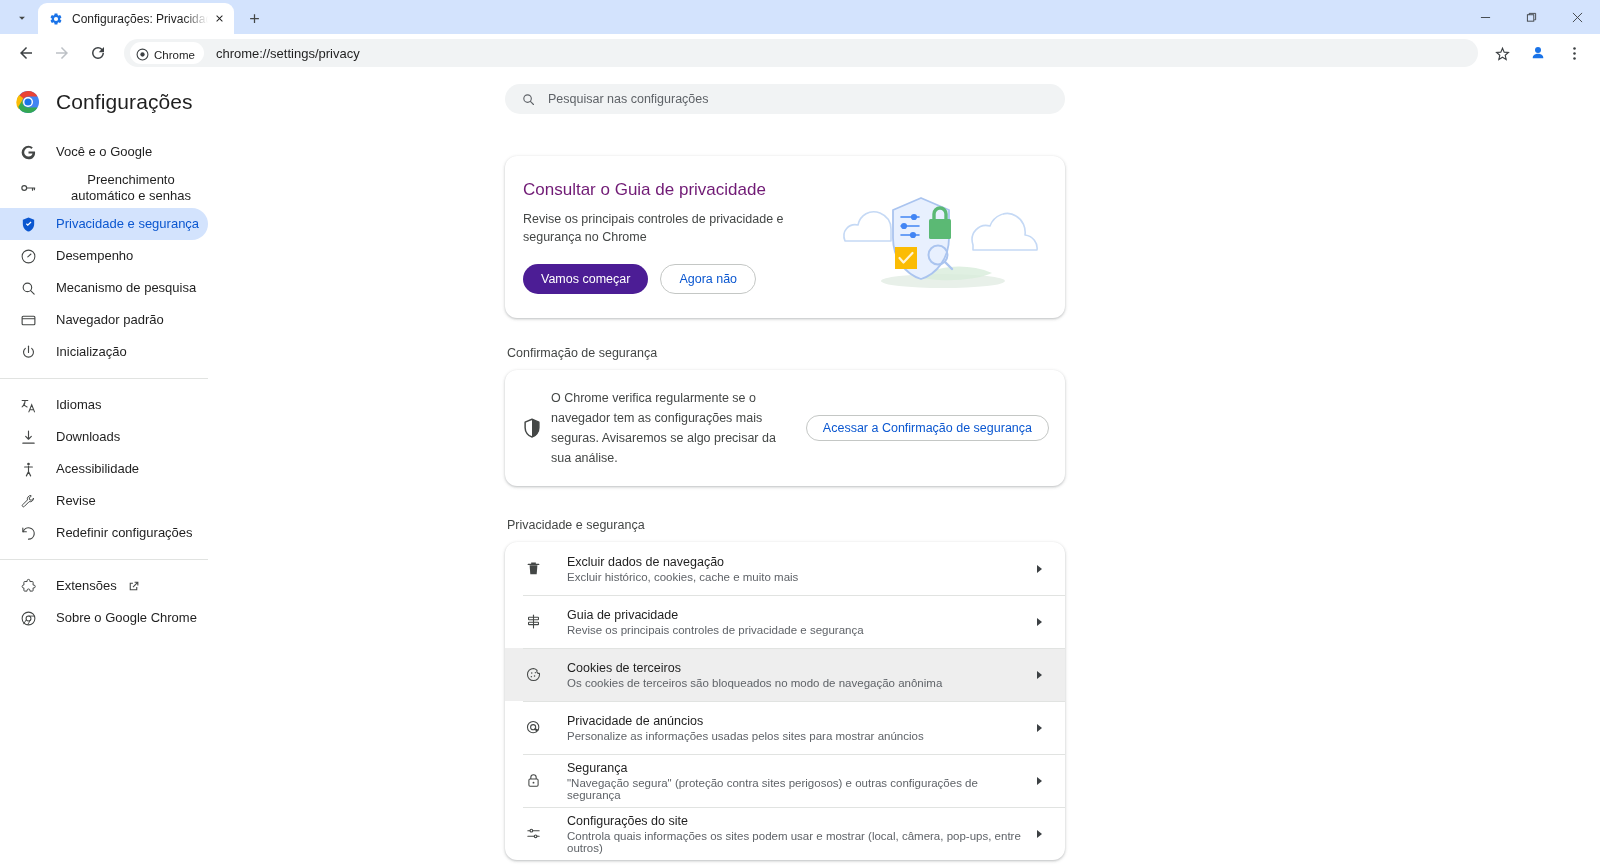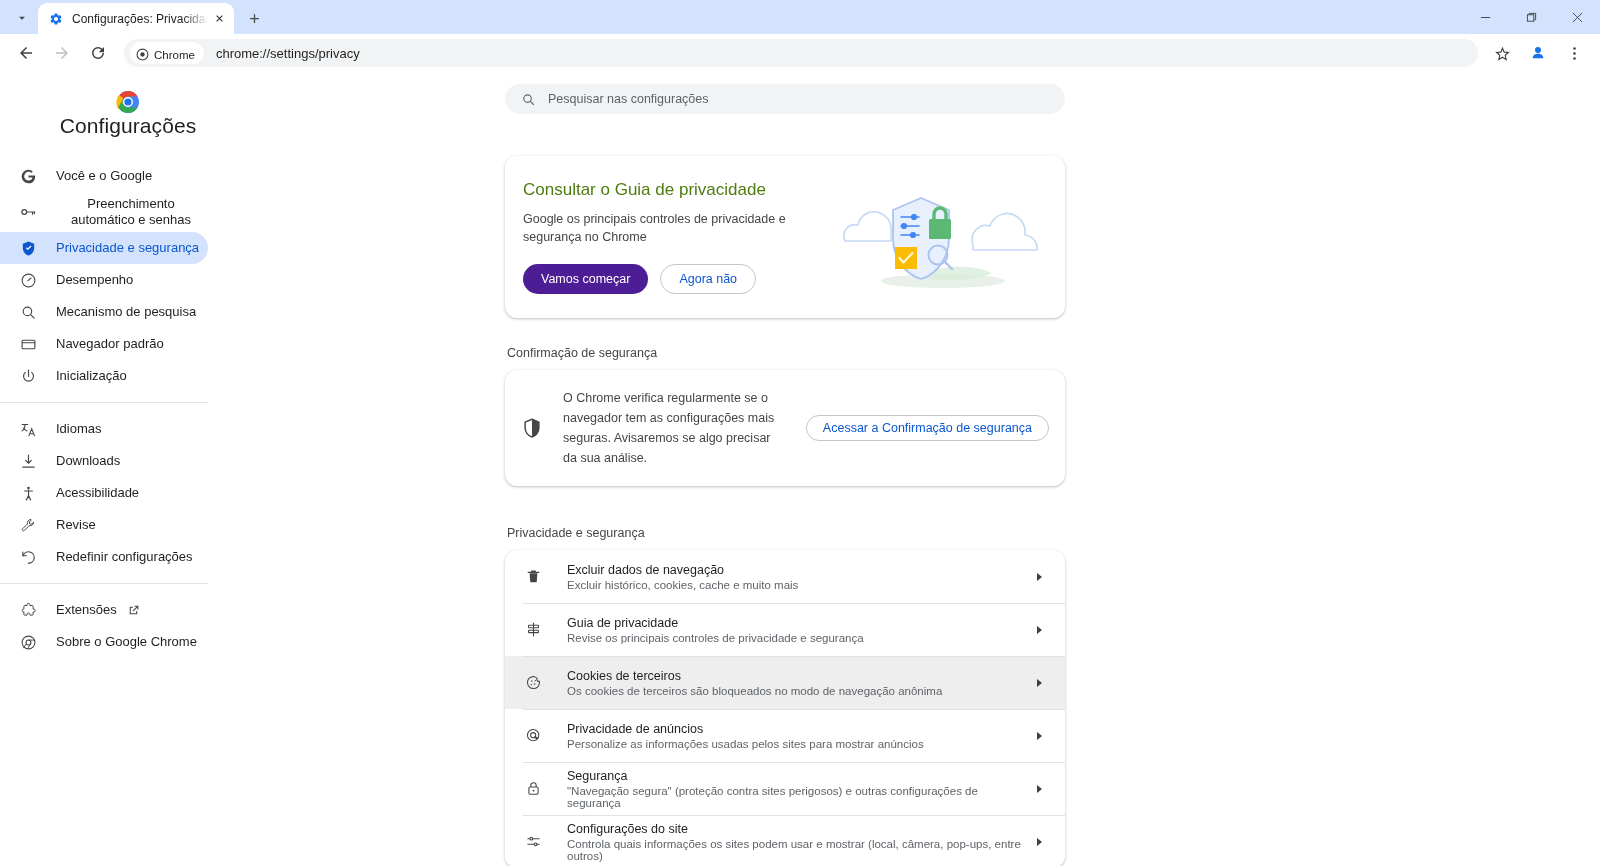--- a/index.html
+++ b/index.html
@@ -83,21 +83,21 @@
     font-size: 11.5px; color: #1f1f1f; gap: 5px; flex: none; justify-content: center;
   }
   .omni-url { font-size: 13px; color: #1f1f1f; margin-left: 12px; }
   .tb-right { display: flex; align-items: center; }
 
   
   .page { flex: 1; display: flex; background: #ffffff; overflow: hidden; position: relative; }
 
   
   .sidebar { width: 240px; flex: none; padding-top: 12px; }
-  .brand { display: flex; align-items: center; padding: 6px 0 6px 16px; margin-bottom: 16px; flex-direction: column; }
+  .brand { display: flex; align-items: center; gap: 16px; padding: 6px 0 6px 16px; margin-bottom: 16px; }
   .brand-title { font-size: 21px; color: #1f1f1f; letter-spacing: .1px; }
   .chrome-logo { width: 24px; height: 24px; flex:none; }
 
   .nav-item {
     display: flex; align-items: center; gap: 18px;
     height: 32px; padding-left: 18px;
     border-radius: 0 16px 16px 0; margin-right: 32px;
     cursor: pointer; color: #444746;
   }
   .nav-item.tall { height: 40px; text-align: center; }
@@ -126,41 +126,41 @@
 
   .card {
     background: #ffffff;
     border-radius: 12px;
     box-shadow: 0 1px 2px rgba(60,64,67,.22), 0 1px 3px 1px rgba(60,64,67,.10);
   }
 
   
   .promo { display: flex; align-items: center; padding: 24px 0 24px 18px; margin-bottom: 28px; }
   .promo-text { flex: 1; padding-right: 6px; }
-  .promo-title { font-size: 17px; color: #4d7c0f; font-weight: 400; margin-bottom: 10px; }
+  .promo-title { font-size: 17px; color: #701a75; font-weight: 400; margin-bottom: 10px; }
   .promo-desc { font-size: 12.5px; color: #444746; line-height: 1.45; margin-bottom: 18px; max-width: 300px; }
   .btn-row { display: flex; gap: 12px; align-items: center; }
   .btn {
     height: 30px; border-radius: 16px; font-size: 12.5px;
     display: inline-flex; align-items: center; justify-content: center;
     padding: 0 18px; cursor: pointer; font-family: "Liberation Sans", sans-serif;
     border: none; white-space: nowrap;
   }
   .btn-primary { background: #4c1d95; color: #ffffff; font-weight: 500; }
   .btn-outline { background: transparent; color: #0b57d0; border: 1px solid #c4c7c5; }
   .promo-art { width: 230px; height: 112px; flex: none; margin-right: 10px; }
 
   
   .section-head {
     font-size: 12.5px; color: #444746;
     margin: 0 0 10px 2px;
   }
 
   
-  .safety { display: flex; align-items: center; padding: 18px 16px; margin-bottom: 40px; gap: 20px; }
+  .safety { display: flex; align-items: center; padding: 18px 16px; margin-bottom: 32px; gap: 8px; }
   .safety-icon { width: 22px; height: 22px; flex: none; }
   .safety-text { flex: 1; font-size: 12.5px; color: #444746; line-height: 1.6; max-width: 320px; }
   .safety-btn {
     height: 26px; border-radius: 16px; border: 1px solid #c4c7c5;
     background: transparent; color: #0b57d0; font-size: 12.5px;
     padding: 0 16px; cursor: pointer; white-space: nowrap;
     font-family: "Liberation Sans", sans-serif;
   }
 
   
@@ -458,21 +458,21 @@
           <svg width="15" height="15" viewBox="0 0 24 24">
             <circle cx="10.5" cy="10.5" r="6" fill="none" stroke="#5f6368" stroke-width="1.8"></circle>
             <path d="M15 15l5 5" stroke="#5f6368" stroke-width="1.8" stroke-linecap="round"></path>
           </svg>
           <input type="text" placeholder="Pesquisar nas configurações" style="">
         </div>
 
         <div class="card promo">
           <div class="promo-text">
             <div class="promo-title">Consultar o Guia de privacidade</div>
-            <div class="promo-desc">Google os principais controles de privacidade e segurança no Chrome</div>
+            <div class="promo-desc">Revise os principais controles de privacidade e segurança no Chrome</div>
             <div class="btn-row">
               <button class="btn btn-primary">Vamos começar</button>
               <button class="btn btn-outline">Agora não</button>
             </div>
           </div>
           <div class="promo-art">
             <svg width="230" height="112" viewBox="0 0 230 112">
 
               <ellipse cx="118" cy="100" rx="62" ry="7" fill="#e8f0e9"></ellipse>
               <path d="M95 96c18-12 48-14 72-4-14 7-52 10-72 4z" fill="#d8ecdb" opacity=".8"></path>

